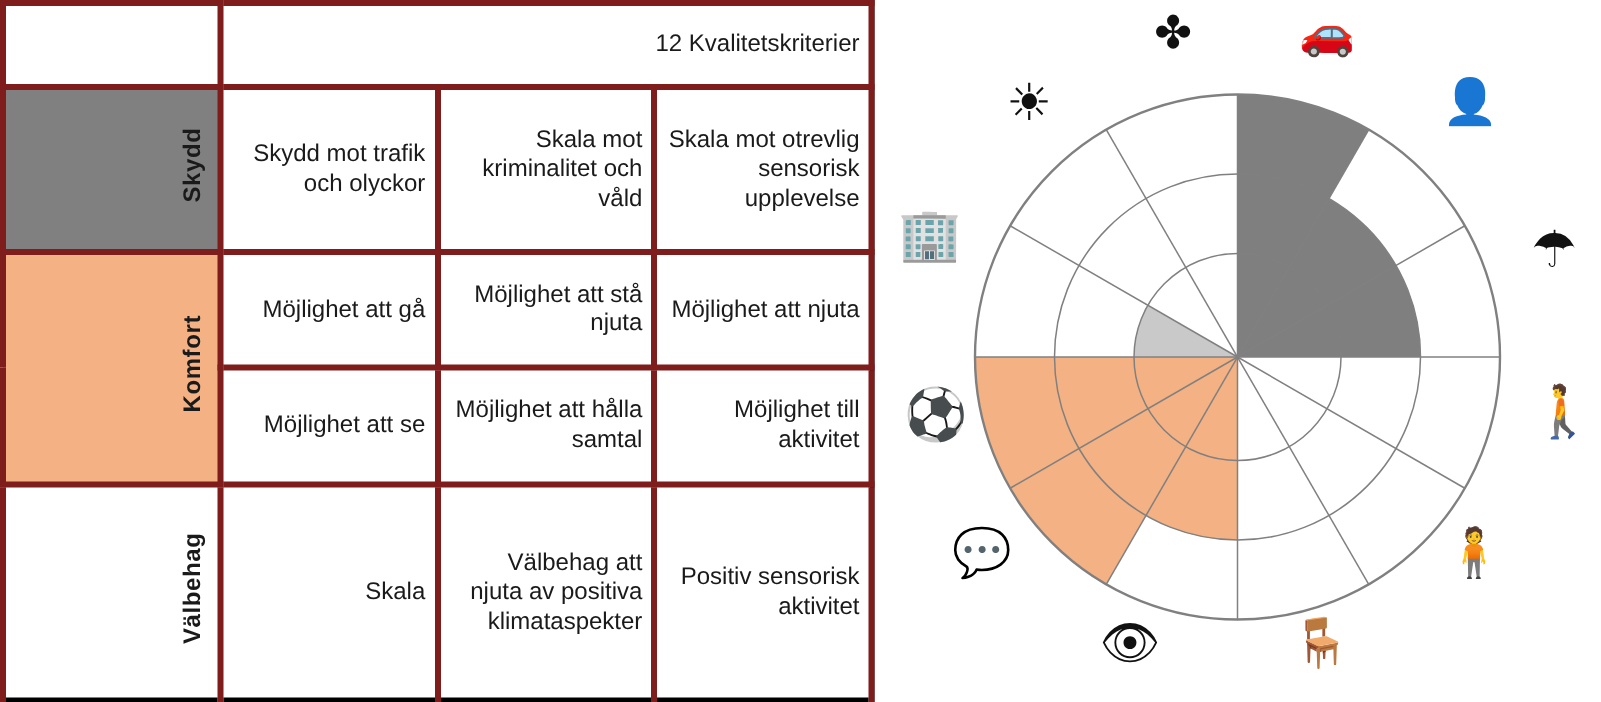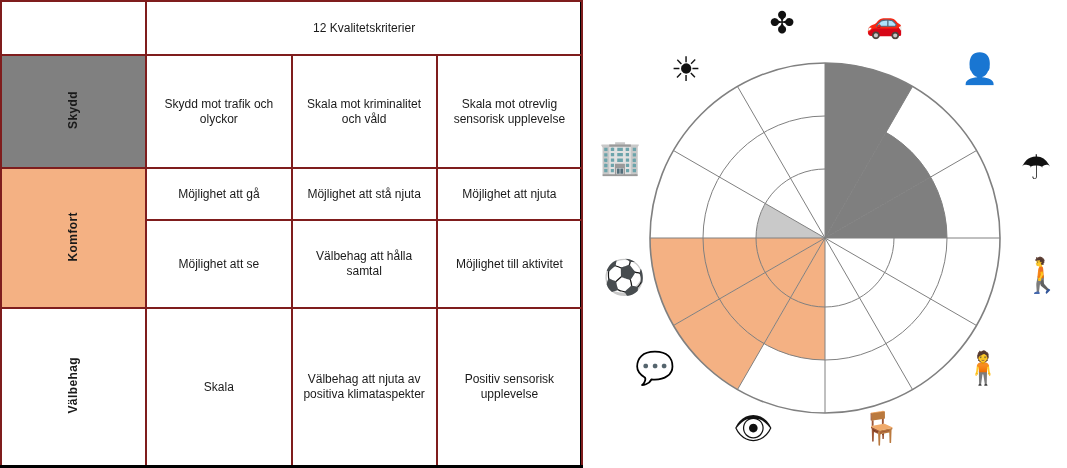--- a/index.html
+++ b/index.html
@@ -25,24 +25,24 @@
     box-sizing: border-box;
     border-right: 3px solid #000;
   }
   table.criteria {
     border-collapse: collapse;
     width: 583px;
     height: 468px;
     table-layout: fixed;
   }
   table.criteria td {
-    border: 2px solid #7f1d1d;
-    text-align: center;
+    border: 4px solid #7f1d1d;
+    text-align: right;
     vertical-align: middle;
-    font-size: 12px;
+    font-size: 16px;
     color: #1a1a1a;
     padding: 2px 6px;
     line-height: 1.22;
   }
   td.title-cell {
     font-size: 25px;
     border-top: 3px solid #000;
     border-left: 3px solid #000;
     border-right: 2px solid #000;
     color: #111;
@@ -112,31 +112,31 @@
         <td class="cat-komfort" rowspan="2">
           <span class="vert-label">Komfort</span>
         </td>
         <td>Möjlighet att gå</td>
         <td>Möjlighet att stå njuta</td>
         <td>Möjlighet att njuta</td>
       </tr>
 
       <tr>
         <td>Möjlighet att se</td>
-        <td>Välbehag att hålla samtal</td>
+        <td>Möjlighet att hålla samtal</td>
         <td>Möjlighet till aktivitet</td>
       </tr>
 
       <tr class="last-row">
         <td class="cat-valbehag">
           <span class="vert-label">Välbehag</span>
         </td>
         <td>Skala</td>
         <td>Välbehag att njuta av positiva klimataspekter</td>
-        <td>Positiv sensorisk upplevelse</td>
+        <td>Positiv sensorisk aktivitet</td>
       </tr>
     </tbody>
       </table>
   </div>
 
   <div id="wheel-panel">
     <svg id="wheel-svg" width="484" height="468" viewBox="0 0 484 468">
       <g id="wheel-sectors">
           <path d="M 242 238 L 242 63 A 175 175 0 0 1 329.5 86.44555433772322 Z" fill="#7f7f7f" stroke="none"></path>
           <path d="M 242 238 L 303 132.34490073829846 A 122 122 0 0 1 347.6550992617015 177 Z" fill="#7f7f7f" stroke="none"></path>

